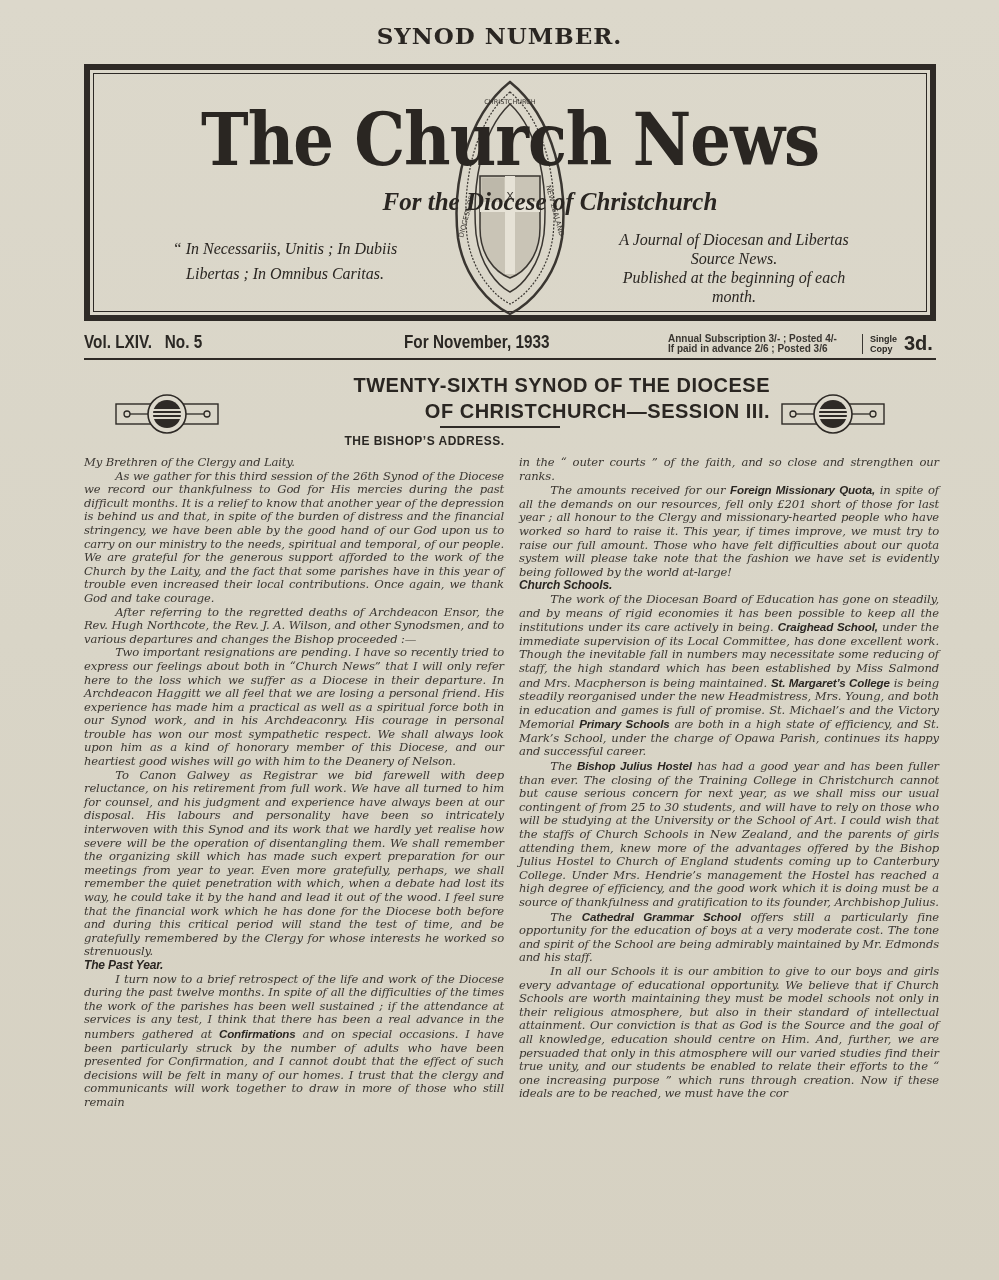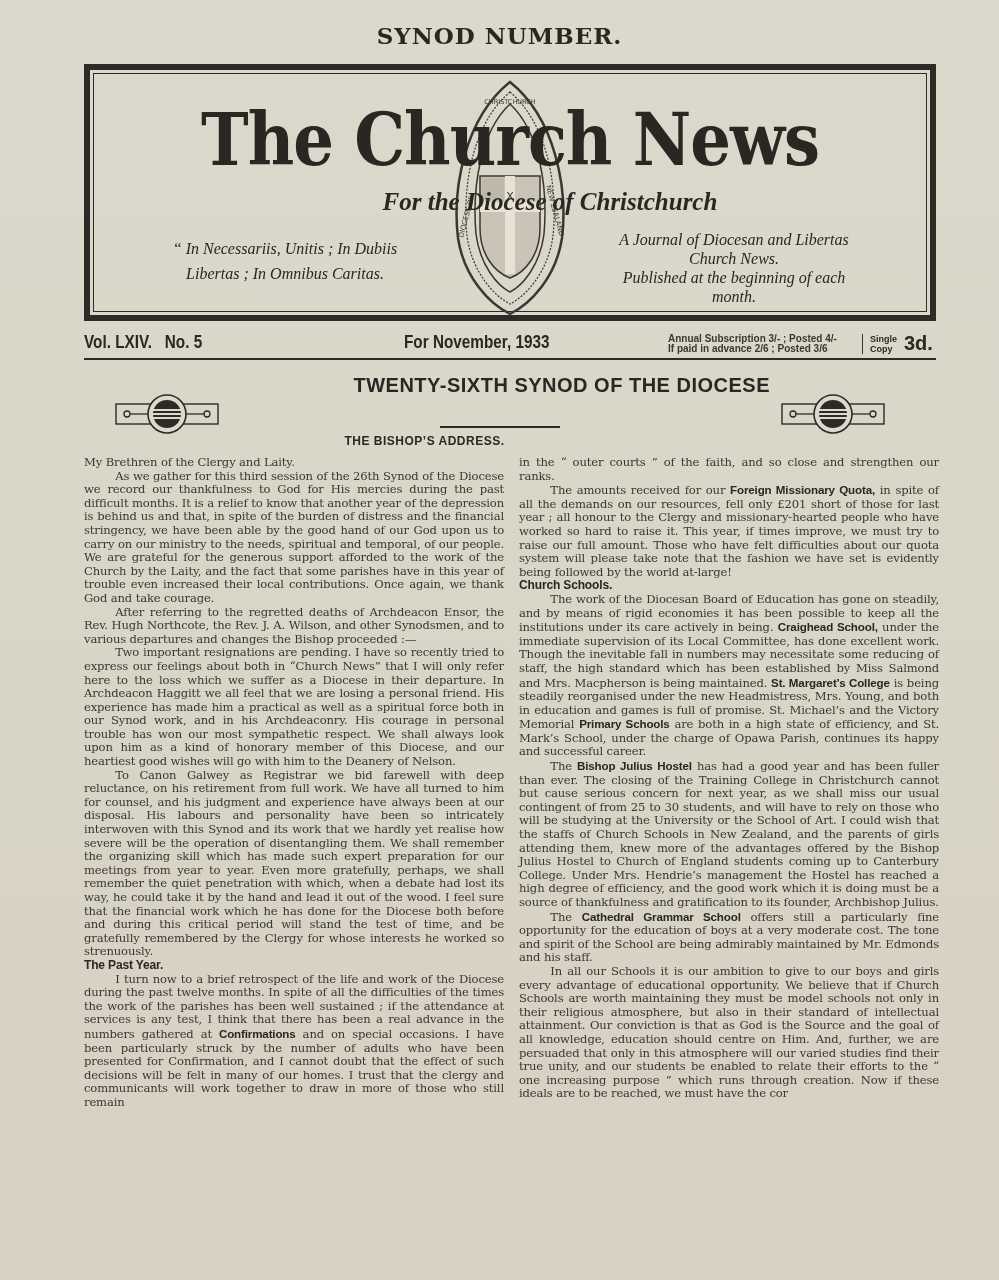--- a/index.html
+++ b/index.html
@@ -66,21 +66,21 @@
     position: absolute; left: 0; width: 849px; top: 434px; text-align: center;
     font-family: "Liberation Sans", sans-serif; font-weight: bold; font-size: 12px; letter-spacing: 0.5px;
   }
   .ornament { position: absolute; top: 392px; width: 106px; height: 44px; }
   .ornament.left { left: 114px; }
   .ornament.right { left: 780px; }
 
   .col {
     position: absolute; top: 456px; width: 420px;
     font-family: "DejaVu Serif", serif; font-size: 11.6px; line-height: 13.6px; color: #3a3631;
-    text-align: justify; letter-spacing: -0.15px;
+    text-align: justify; letter-spacing: -0.15px; font-style: italic;
   }
   .col.left { left: 84px; }
   .col.right { left: 519px; }
   .col p { margin: 0; text-indent: 2.7em; }
   .col p.noindent { text-indent: 0; }
   .col .sub-head { font-family: "Liberation Sans", sans-serif; font-weight: bold; font-size: 12px; text-indent: 0; color: #2a2622; }
   .col b { font-family: "Liberation Sans", sans-serif; font-weight: bold; color: #2a2622; }
 </style>
 </head>
 <body>
@@ -104,21 +104,21 @@
       <text x="60" y="26" font-size="6.5" text-anchor="middle" fill="#3a3631" font-family="DejaVu Sans, sans-serif">CHRISTCHURCH</text>
     </svg>
     <div class="masthead-title">The Church News</div>
     <div class="masthead-subtitle">For the Diocese of Christchurch</div>
     <div class="motto">
       <div>“ In Necessariis, Unitis ;  In Dubiis</div>
       <div>Libertas ;  In Omnibus Caritas.</div>
     </div>
     <div class="journal-desc">
       <div>A Journal of Diocesan and Libertas</div>
-      <div>Church News.</div>
+      <div>Source News.</div>
       <div>Published at the beginning of each</div>
       <div>month.</div>
     </div>
   </div>
 
   <div class="issue-bar">
     <div class="vol" style="white-space:pre">Vol. LXIV.   No. 5</div>
     <div class="issue-date">For November, 1933</div>
     <div class="subs">
       <div>Annual Subscription 3/- ;  Posted 4/-</div>
@@ -152,20 +152,21 @@
     <line x1="71" y1="22" x2="90" y2="22" stroke="#2e2a26" stroke-width="1.3"></line>
     <circle cx="53" cy="22" r="19" fill="#ddd9cc" stroke="#2e2a26" stroke-width="1.6"></circle>
     <circle cx="53" cy="22" r="14" fill="#2e2a26"></circle>
     <rect x="39" y="17" width="28" height="2" fill="#ddd9cc"></rect>
     <rect x="39" y="21" width="28" height="2" fill="#ddd9cc"></rect>
     <rect x="39" y="25" width="28" height="2" fill="#ddd9cc"></rect>
   </svg>
 
   <div class="headline">
     <div>TWENTY-SIXTH SYNOD OF THE DIOCESE</div>
+    <div>OF CHRISTCHURCH—SESSION III.</div>
   </div>
   <div class="headline-rule"></div>
   <div class="section-sub">THE BISHOP’S ADDRESS.</div>
 
   <div class="col left">
     <p class="noindent">My Brethren of the Clergy and Laity.</p>
     <p>As we gather for this third session of the 26th Synod of the Diocese we record our thankfulness to God for His mercies during the past difficult months.  It is a relief to know that another year of the depression is behind us and that, in spite of the burden of distress and the financial stringency, we have been able by the good hand of our God upon us to carry on our ministry to the needs, spiritual and temporal, of our people.  We are grateful for the generous support afforded to the work of the Church by the Laity, and the fact that some parishes have in this year of trouble even increased their local contributions.  Once again, we thank God and take courage.</p>
     <p>After referring to the regretted deaths of Archdeacon Ensor, the Rev. Hugh Northcote, the Rev. J. A. Wilson, and other Synodsmen, and to various departures and changes the Bishop proceeded :—</p>
     <p>Two important resignations are pending.  I have so recently tried to express our feelings about both in “Church News” that I will only refer here to the loss which we suffer as a Diocese in their departure.  In Archdeacon Haggitt we all feel that we are losing a personal friend.  His experience has made him a practical as well as a spiritual force both in our Synod work, and in his Archdeaconry.  His courage in personal trouble has won our most sympathetic respect.  We shall always look upon him as a kind of honorary member of this Diocese, and our heartiest good wishes will go with him to the Deanery of Nelson.</p>
     <p>To Canon Galwey as Registrar we bid farewell with deep reluctance, on his retirement from full work.  We have all turned to him for counsel, and his judgment and experience have always been at our disposal.  His labours and personality have been so intricately interwoven with this Synod and its work that we hardly yet realise how severe will be the operation of disentangling them.  We shall remember the organizing skill which has made such expert preparation for our meetings from year to year.  Even more gratefully, perhaps, we shall remember the quiet penetration with which, when a debate had lost its way, he could take it by the hand and lead it out of the wood.  I feel sure that the financial work which he has done for the Diocese both before and during this critical period will stand the test of time, and be gratefully remembered by the Clergy for whose interests he worked so strenuously.</p>

